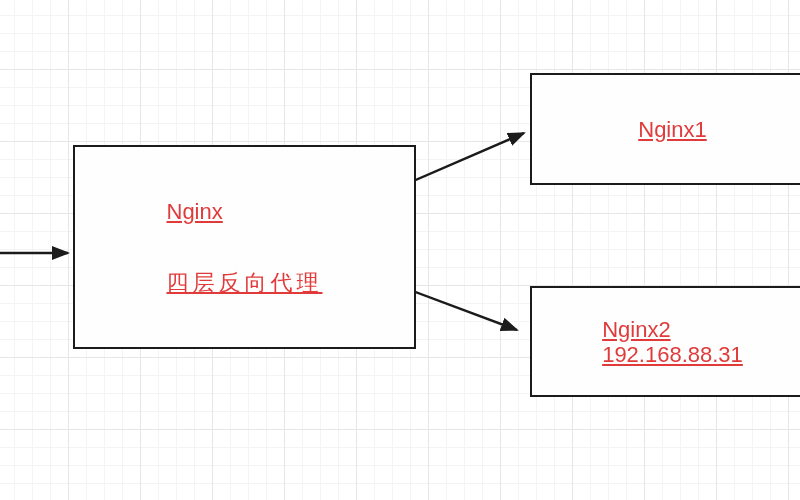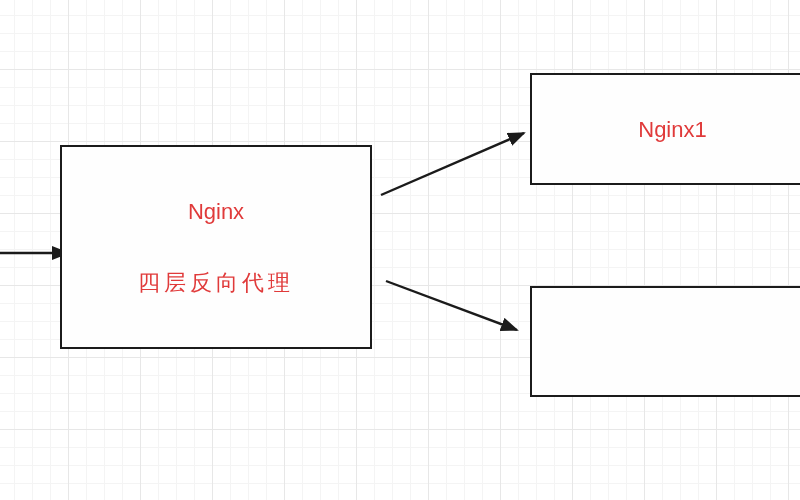--- a/index.html
+++ b/index.html
@@ -31,23 +31,23 @@
   .node{
     position:absolute;
     background:#fefefe;
     border:2.5px solid var(--border);
     box-sizing:border-box;
     display:flex;align-items:center;justify-content:center;
   }
   .node .label{
     color:var(--accent);
     font-size:22px;line-height:23px;
-    text-align:center;white-space:nowrap;
+    white-space:nowrap;text-decoration:underline;
   }
-  .node-proxy{left:60px;top:145px;width:312px;height:204px;}
+  .node-proxy{left:73px;top:145px;width:343px;height:204px;}
   .node-nginx1{left:530px;top:73px;width:285px;height:112px;}
   .node-nginx2{left:530px;top:286px;width:285px;height:111px;}
   .node-nginx1 .label,.node-nginx2 .label{line-height:25px;}
   .cjk{letter-spacing:4px;margin-top:48px;}
 </style>
 </head>
 <body>
 
 <div class="stage">
 
@@ -70,16 +70,18 @@
   </div>
 
   <div class="node node-nginx1">
     <div class="label">
       <div>Nginx1</div>
     </div>
   </div>
 
   <div class="node node-nginx2">
     <div class="label">
+      <div>Nginx2</div>
+      <div>192.168.88.31</div>
     </div>
   </div>
 
 </div>
 
 </body></html>

